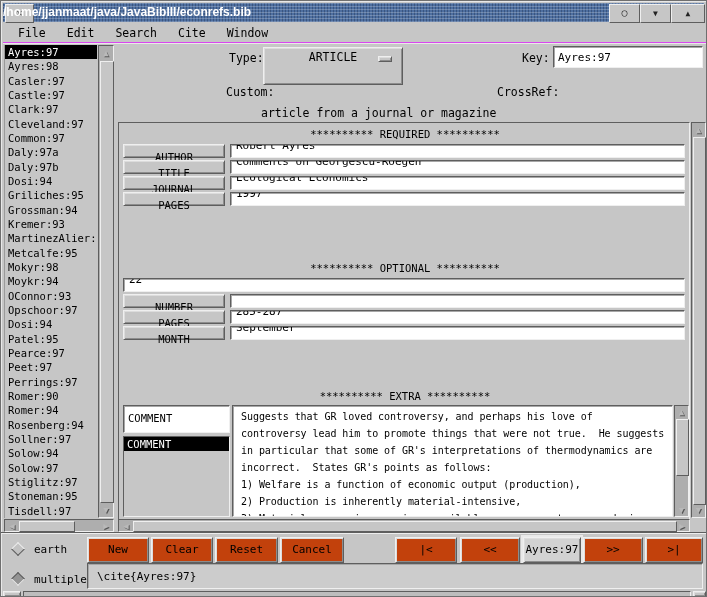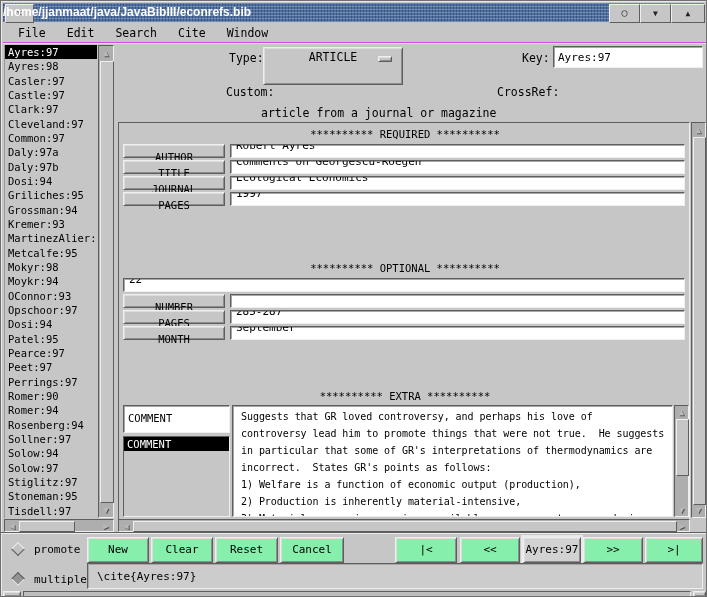--- a/index.html
+++ b/index.html
@@ -45,21 +45,21 @@
   .field-row{display:flex;height:14px;margin-bottom:2px;}
   .field-label{flex:0 0 100px;margin-right:5px;background:#c6c6c6;border:1px solid;
     border-color:#efefef #5e5e5e #5e5e5e #efefef;box-shadow:inset 1px 1px 0 #dcdcdc, inset -1px -1px 0 #8d8d8d;
     font-size:10.5px;text-align:center;line-height:24px;}
   .field-input{flex:1;background:#fff;border:1px solid;border-color:#5e5e5e #efefef #efefef #5e5e5e;
     box-shadow:inset 1px 1px 0 #a7a7a7;font-family:"DejaVu Sans Mono",monospace;font-size:11px;
     padding:0 0 12px 5px;outline:none;color:#000;}
   .textbox{font-size:10px;letter-spacing:-0.06px;line-height:17px;white-space:pre;
     overflow:hidden;padding:2px 0 0 8px;}
   
-  .btn{background:#86efac;border:1px solid;border-color:#efefef #5e5e5e #5e5e5e #efefef;
+  .btn{background:#c2410c;border:1px solid;border-color:#efefef #5e5e5e #5e5e5e #efefef;
     box-shadow:inset 1px 1px 0 #dcdcdc, inset -1px -1px 0 #8d8d8d;font-size:11px;
     font-family:"DejaVu Sans Mono",monospace;text-align:center;line-height:24px;}
   .diamond{width:10px;height:10px;transform:rotate(45deg);}
   .diamond.off{background:#c2c2c2;border:1px solid;border-color:#ededed #5c5c5c #5c5c5c #ededed;}
   .diamond.on{background:#949494;border:1px solid;border-color:#5c5c5c #ededed #ededed #5c5c5c;}
   .mode-lbl{font-size:11px;}
 </style>
 </head>
 <body>
 
@@ -221,21 +221,21 @@
 
   <div class="abs trough" style="left:117px;top:518px;width:572px;height:13px;">
     <span class="sb-arrow" style="left:1px;width:12px;top:0;">◀</span>
     <div class="thumb" style="position:absolute;left:14px;top:1px;width:542px;height:9px;"></div>
     <span class="sb-arrow" style="left:auto;right:1px;width:12px;top:0;">▶</span>
   </div>
 
   <div class="abs" style="left:0;top:531px;width:707px;height:2px;border-top:1px solid #5e5e5e;border-bottom:1px solid #ededed;"></div>
 
   <div class="abs diamond off" style="left:12px;top:543px;"></div>
-  <span class="abs mode-lbl" style="left:33px;top:542px;">promote</span>
+  <span class="abs mode-lbl" style="left:33px;top:542px;">earth</span>
 
   <div class="abs btn" style="left:86px;top:536px;width:62px;height:26px;">New</div>
   <div class="abs btn" style="left:150px;top:536px;width:62px;height:26px;">Clear</div>
   <div class="abs btn" style="left:214px;top:536px;width:63px;height:26px;">Reset</div>
   <div class="abs btn" style="left:279px;top:536px;width:64px;height:26px;">Cancel</div>
 
   <div class="abs btn" style="left:394px;top:536px;width:62px;height:26px;">|&lt;</div>
   <div class="abs btn" style="left:459px;top:536px;width:60px;height:26px;">&lt;&lt;</div>
   <div class="abs btn" style="left:522px;top:536px;width:58px;height:26px;background:#d2d2d2;box-shadow:0 0 0 2px #e9e9e9, inset 1px 1px 0 #dcdcdc, inset -1px -1px 0 #8d8d8d;">Ayres:97</div>
   <div class="abs btn" style="left:582px;top:536px;width:60px;height:26px;">&gt;&gt;</div>

